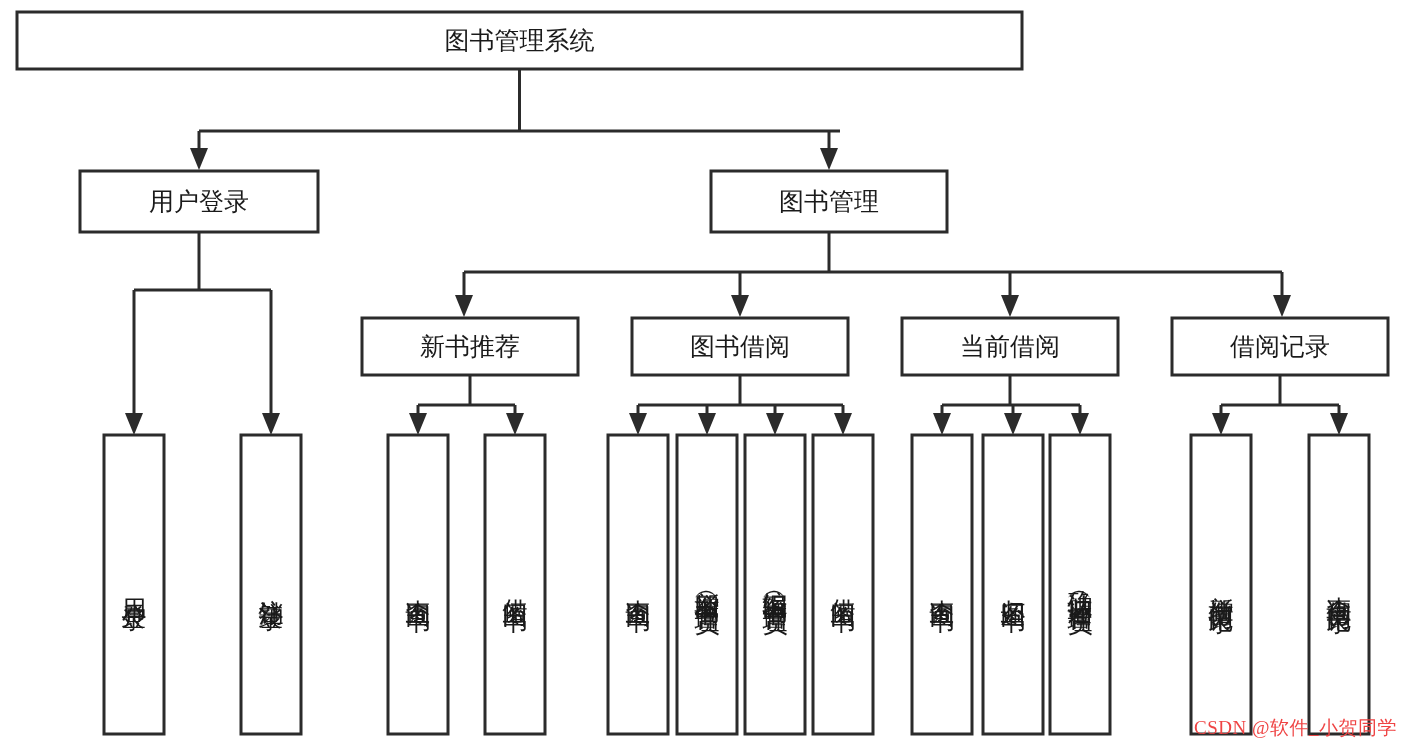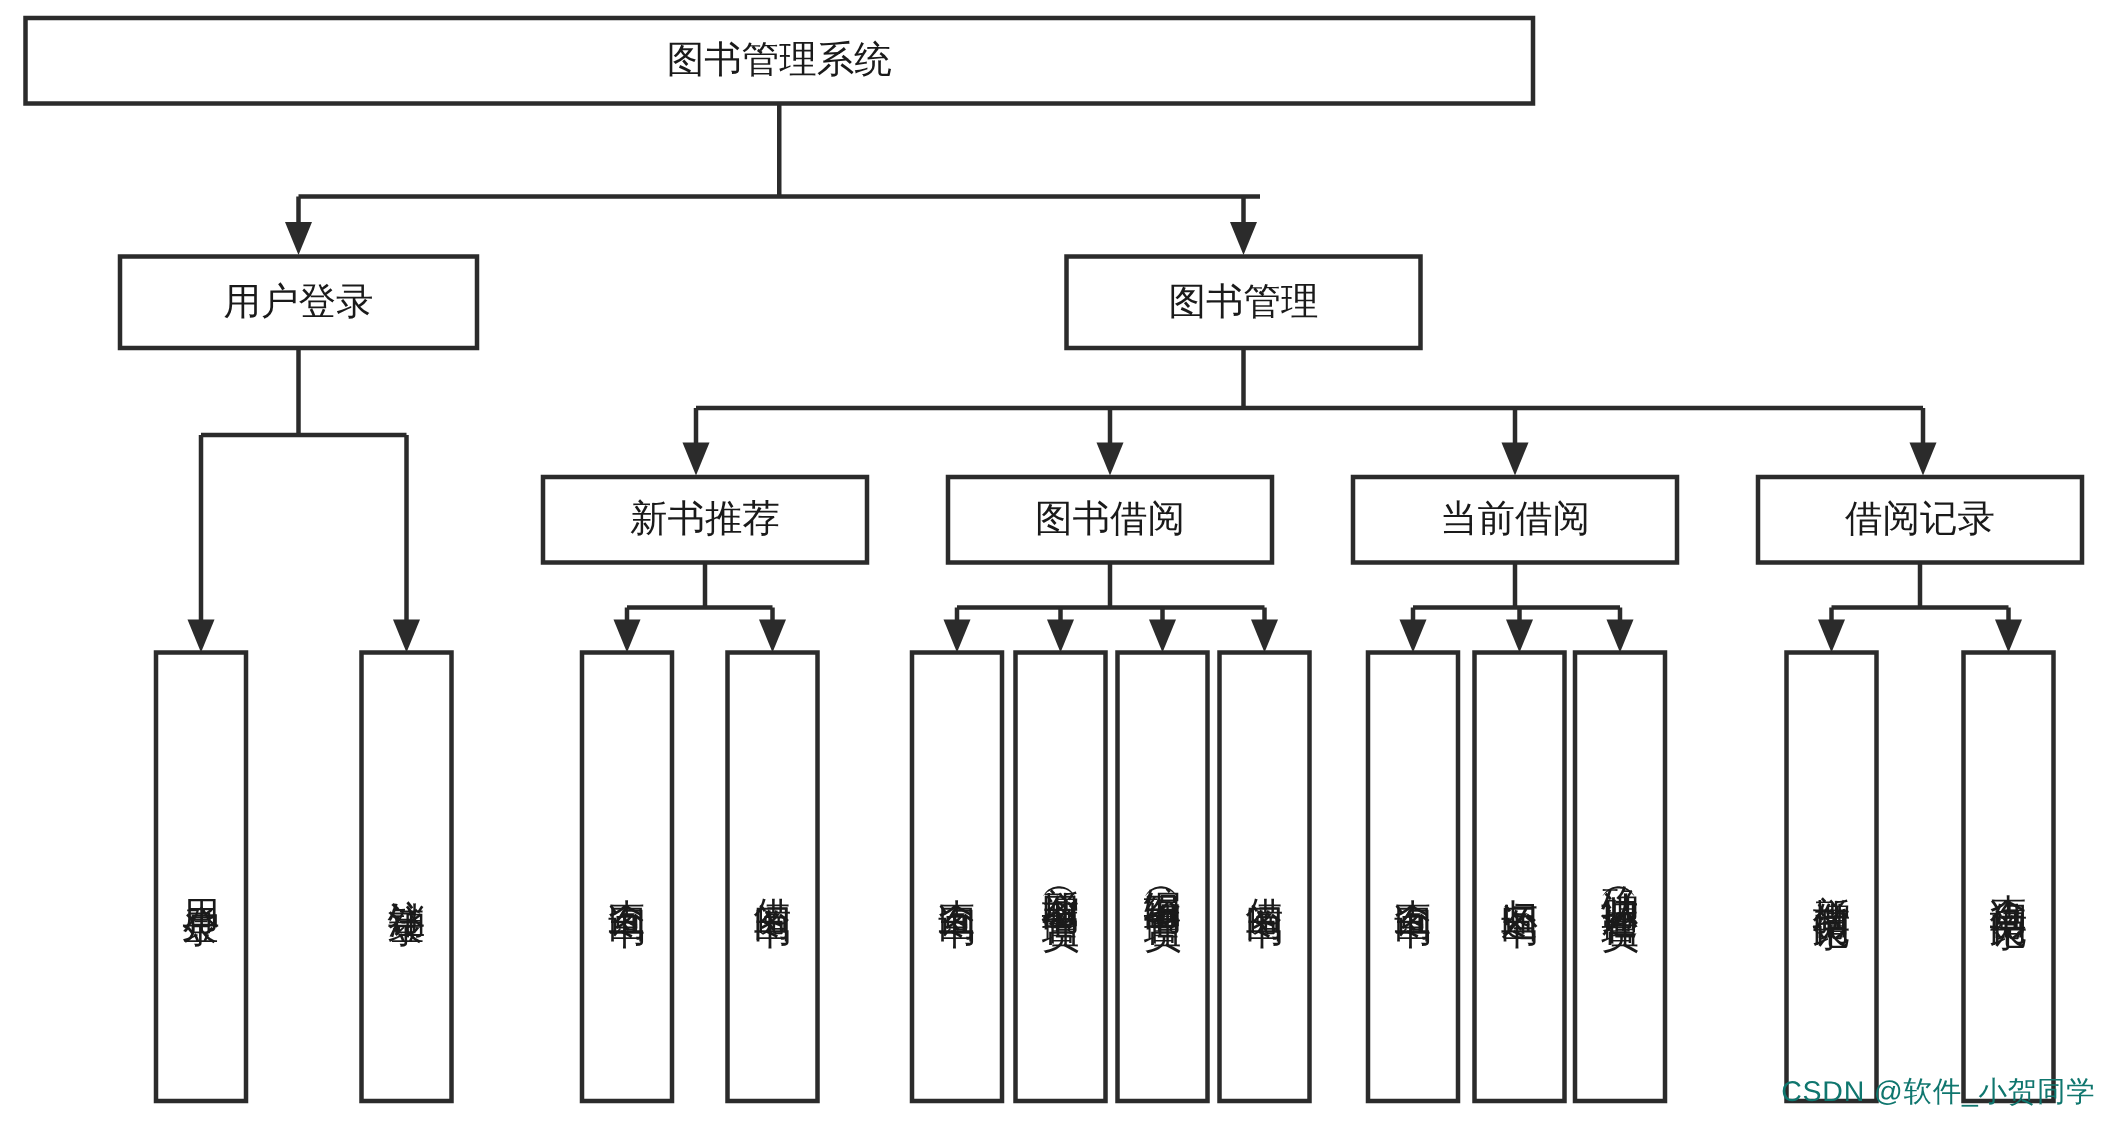--- a/index.html
+++ b/index.html
@@ -63,23 +63,23 @@
     line-height: 1.08;
     color: #1a1a1a;
     letter-spacing: 3px;
     white-space: nowrap;
     pointer-events: none;
   }
   .watermark {
     position: absolute;
     right: 8px;
     bottom: 6px;
-    font-family: Liberation Sans, sans-serif;
+    font-family: Liberation Serif, serif;
     font-size: 19px;
-    color: #0f766e;
+    color: #ef4444;
     letter-spacing: 0.5px;
     user-select: none;
   }
 </style>
 </head>
 <body>
 
 <div id="stage">
 
   <svg id="diagram-svg" viewBox="0 0 1405 747">

